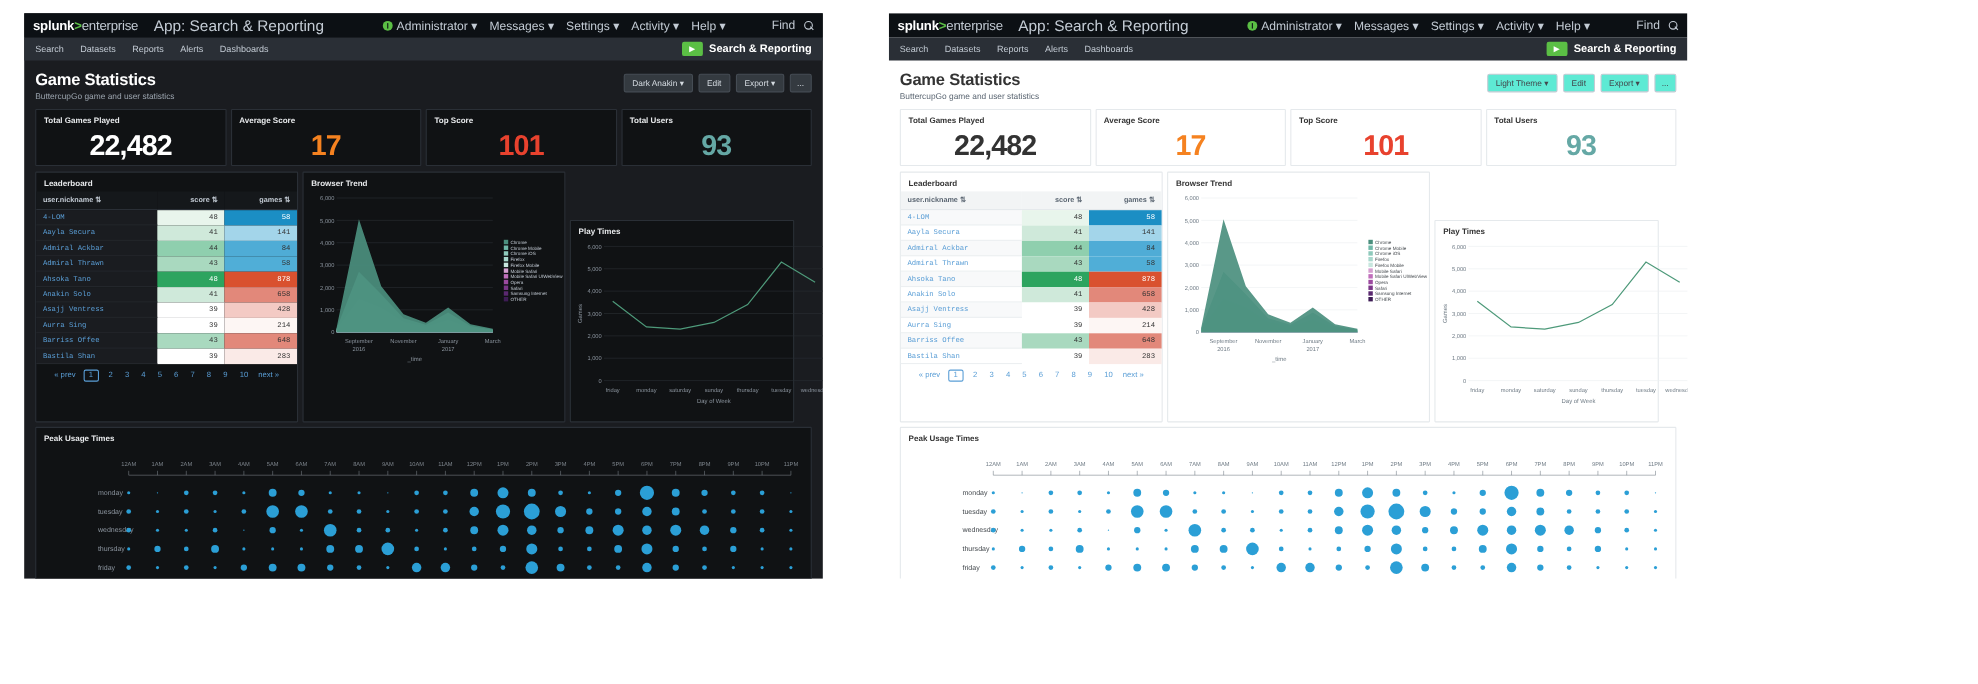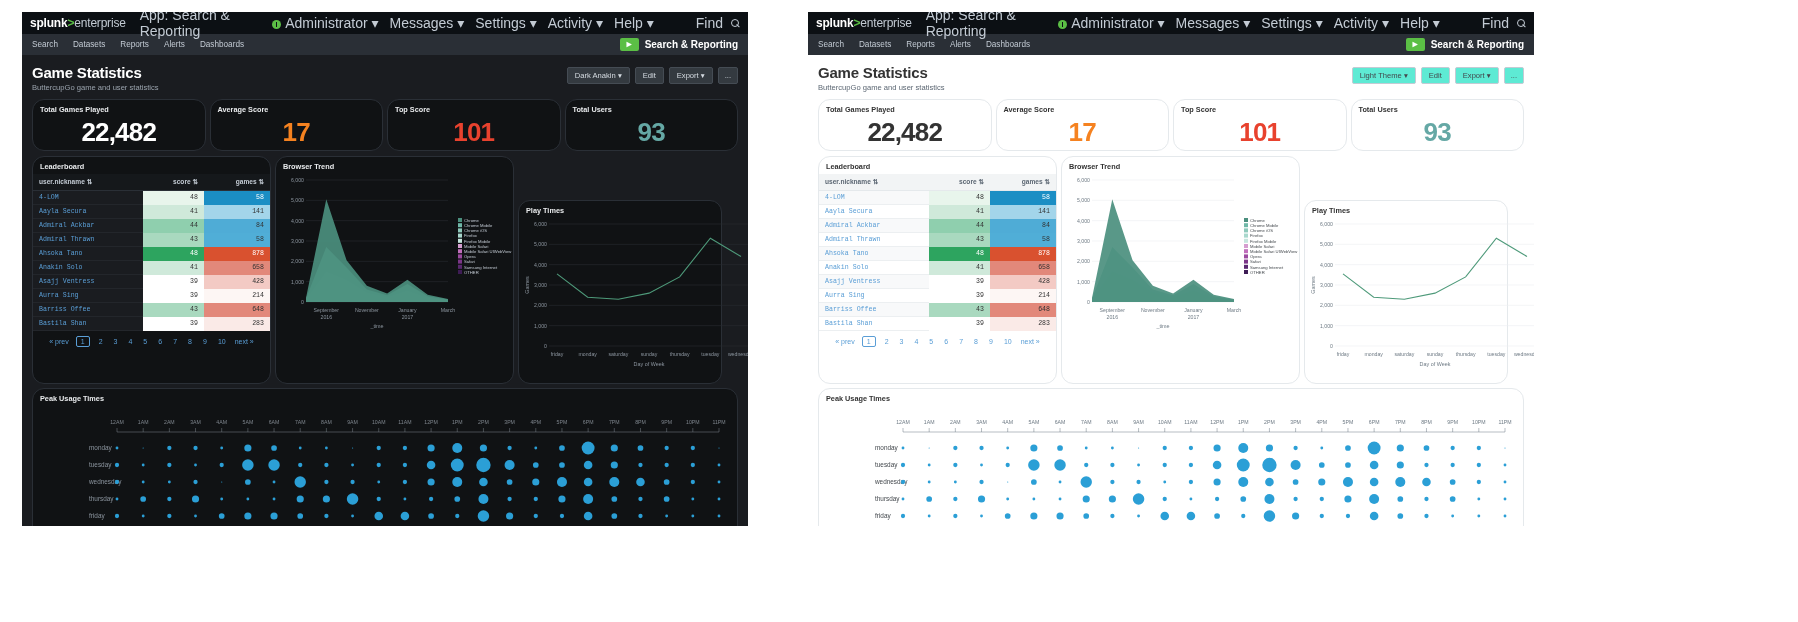--- a/index.html
+++ b/index.html
@@ -22,21 +22,21 @@
 
   
   .navbar {
     height: 22px; background: #0c1014; display: flex; align-items: center;
     padding: 0 8px; position: relative;
   }
   .brand { display: flex; align-items: baseline; font-size: 12px; font-weight: bold; color:#fff; letter-spacing:-0.2px;}
   .brand .gt { color: #5bbf45; font-weight: bold; margin: 0 0px; }
   .brand .ent { color: #c3cbd4; font-weight: normal; }
   .app-sel { margin-left: 14px; font-size: 14px; color: #c3cbd4; }
-  .nav-right { margin-left: auto; display: flex; align-items: center; gap: 11px; font-size: 14px; color: #c3cbd4; justify-content: space-between; }
+  .nav-right { margin-left: auto; display: flex; align-items: center; gap: 11px; font-size: 11px; color: #c3cbd4; justify-content: space-between; }
   .nav-right .item { white-space: nowrap; }
   .admin-dot {
     width: 9px; height: 9px; border-radius: 50%; background: #5bbf45;
     display:inline-block; margin-right: 4px; position: relative; top:1px;
   }
   .admin-dot::after{content:"";position:absolute;left:4px;top:2px;width:1px;height:5px;background:#0c1014;}
   .find-box { display:flex; align-items:center; gap:8px;padding-left:31px; }
   .mag { width: 9px; height: 9px; position: relative; display:inline-block;}
   .mag::before{content:"";position:absolute;width:6px;height:6px;border:1.2px solid #c3cbd4;border-radius:50%;left:0;top:0;}
   .mag::after{content:"";position:absolute;width:3.5px;height:1.2px;background:#c3cbd4;transform:rotate(45deg);left:5px;top:6.5px;}
@@ -63,21 +63,21 @@
   .title-actions { margin-left: auto; display:flex; gap: 5px; align-items:center; padding-top:3px;}
   .btn {
     font-size: 7.6px; padding: 3px 7px; border-radius: 2px; white-space:nowrap;
   }
   .dark .btn { background: #343a40; color: #d5dbe1; border: 1px solid #454c54; }
   .light .btn { background: #5eead4; color: #43484d; border: 1px solid #c3cbd4; }
   .btn-dots { padding: 3px 6px; }
 
   
   .row { display: flex; gap: 4px; padding: 0 10px; margin-top: 5px; }
-  .panel { border-radius: 12px; }
+  .panel { border-radius: 1px; }
   .dark .panel { background: #101214; border: 1px solid #2a2f36; }
   .light .panel { background: #ffffff; border: 1px solid #e5e9ec; }
   .panel-title { font-size: 7.3px; font-weight: bold; padding: 5px 7px 3px 7px; }
   .dark .panel-title { color: #e8eaec; }
   .light .panel-title { color: #333333; }
 
   
   .sv { flex: 1; height: 52px; display: flex; flex-direction: column; }
   .sv-num { flex:1; display:flex; align-items:center; justify-content:center; font-size: 26px; font-weight: bold; letter-spacing:-0.8px; padding-bottom:4px;}
 

